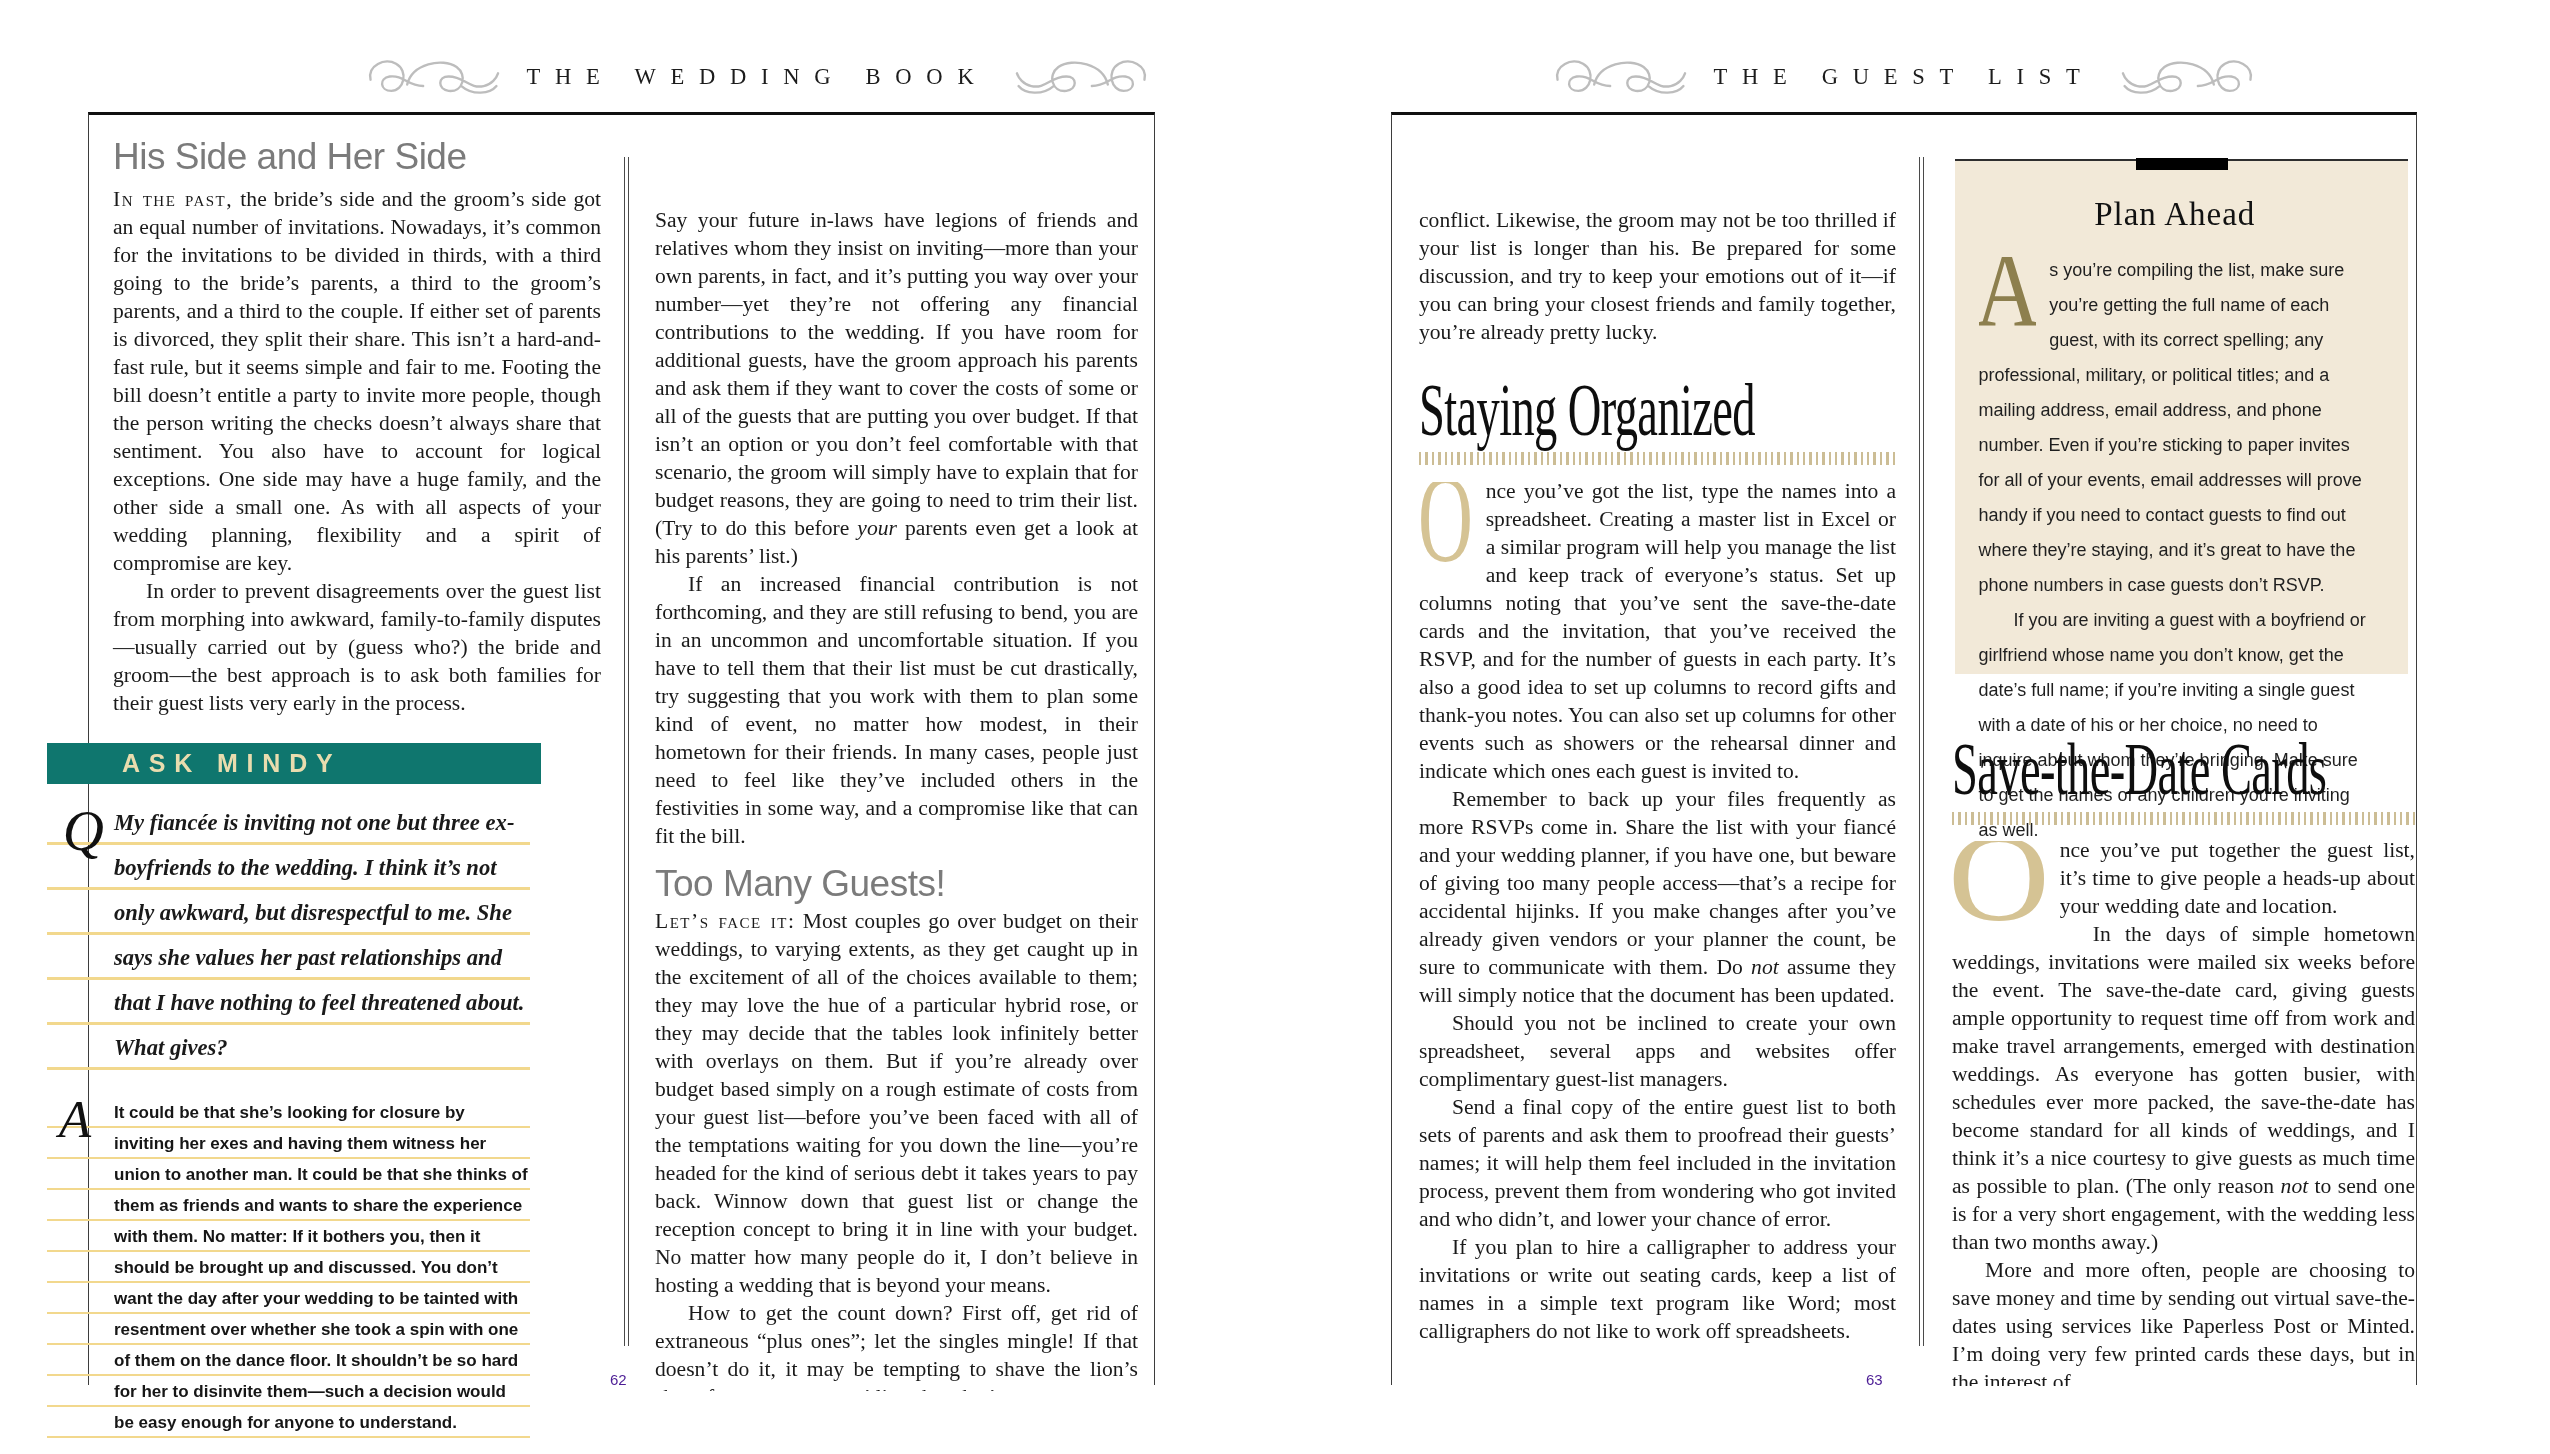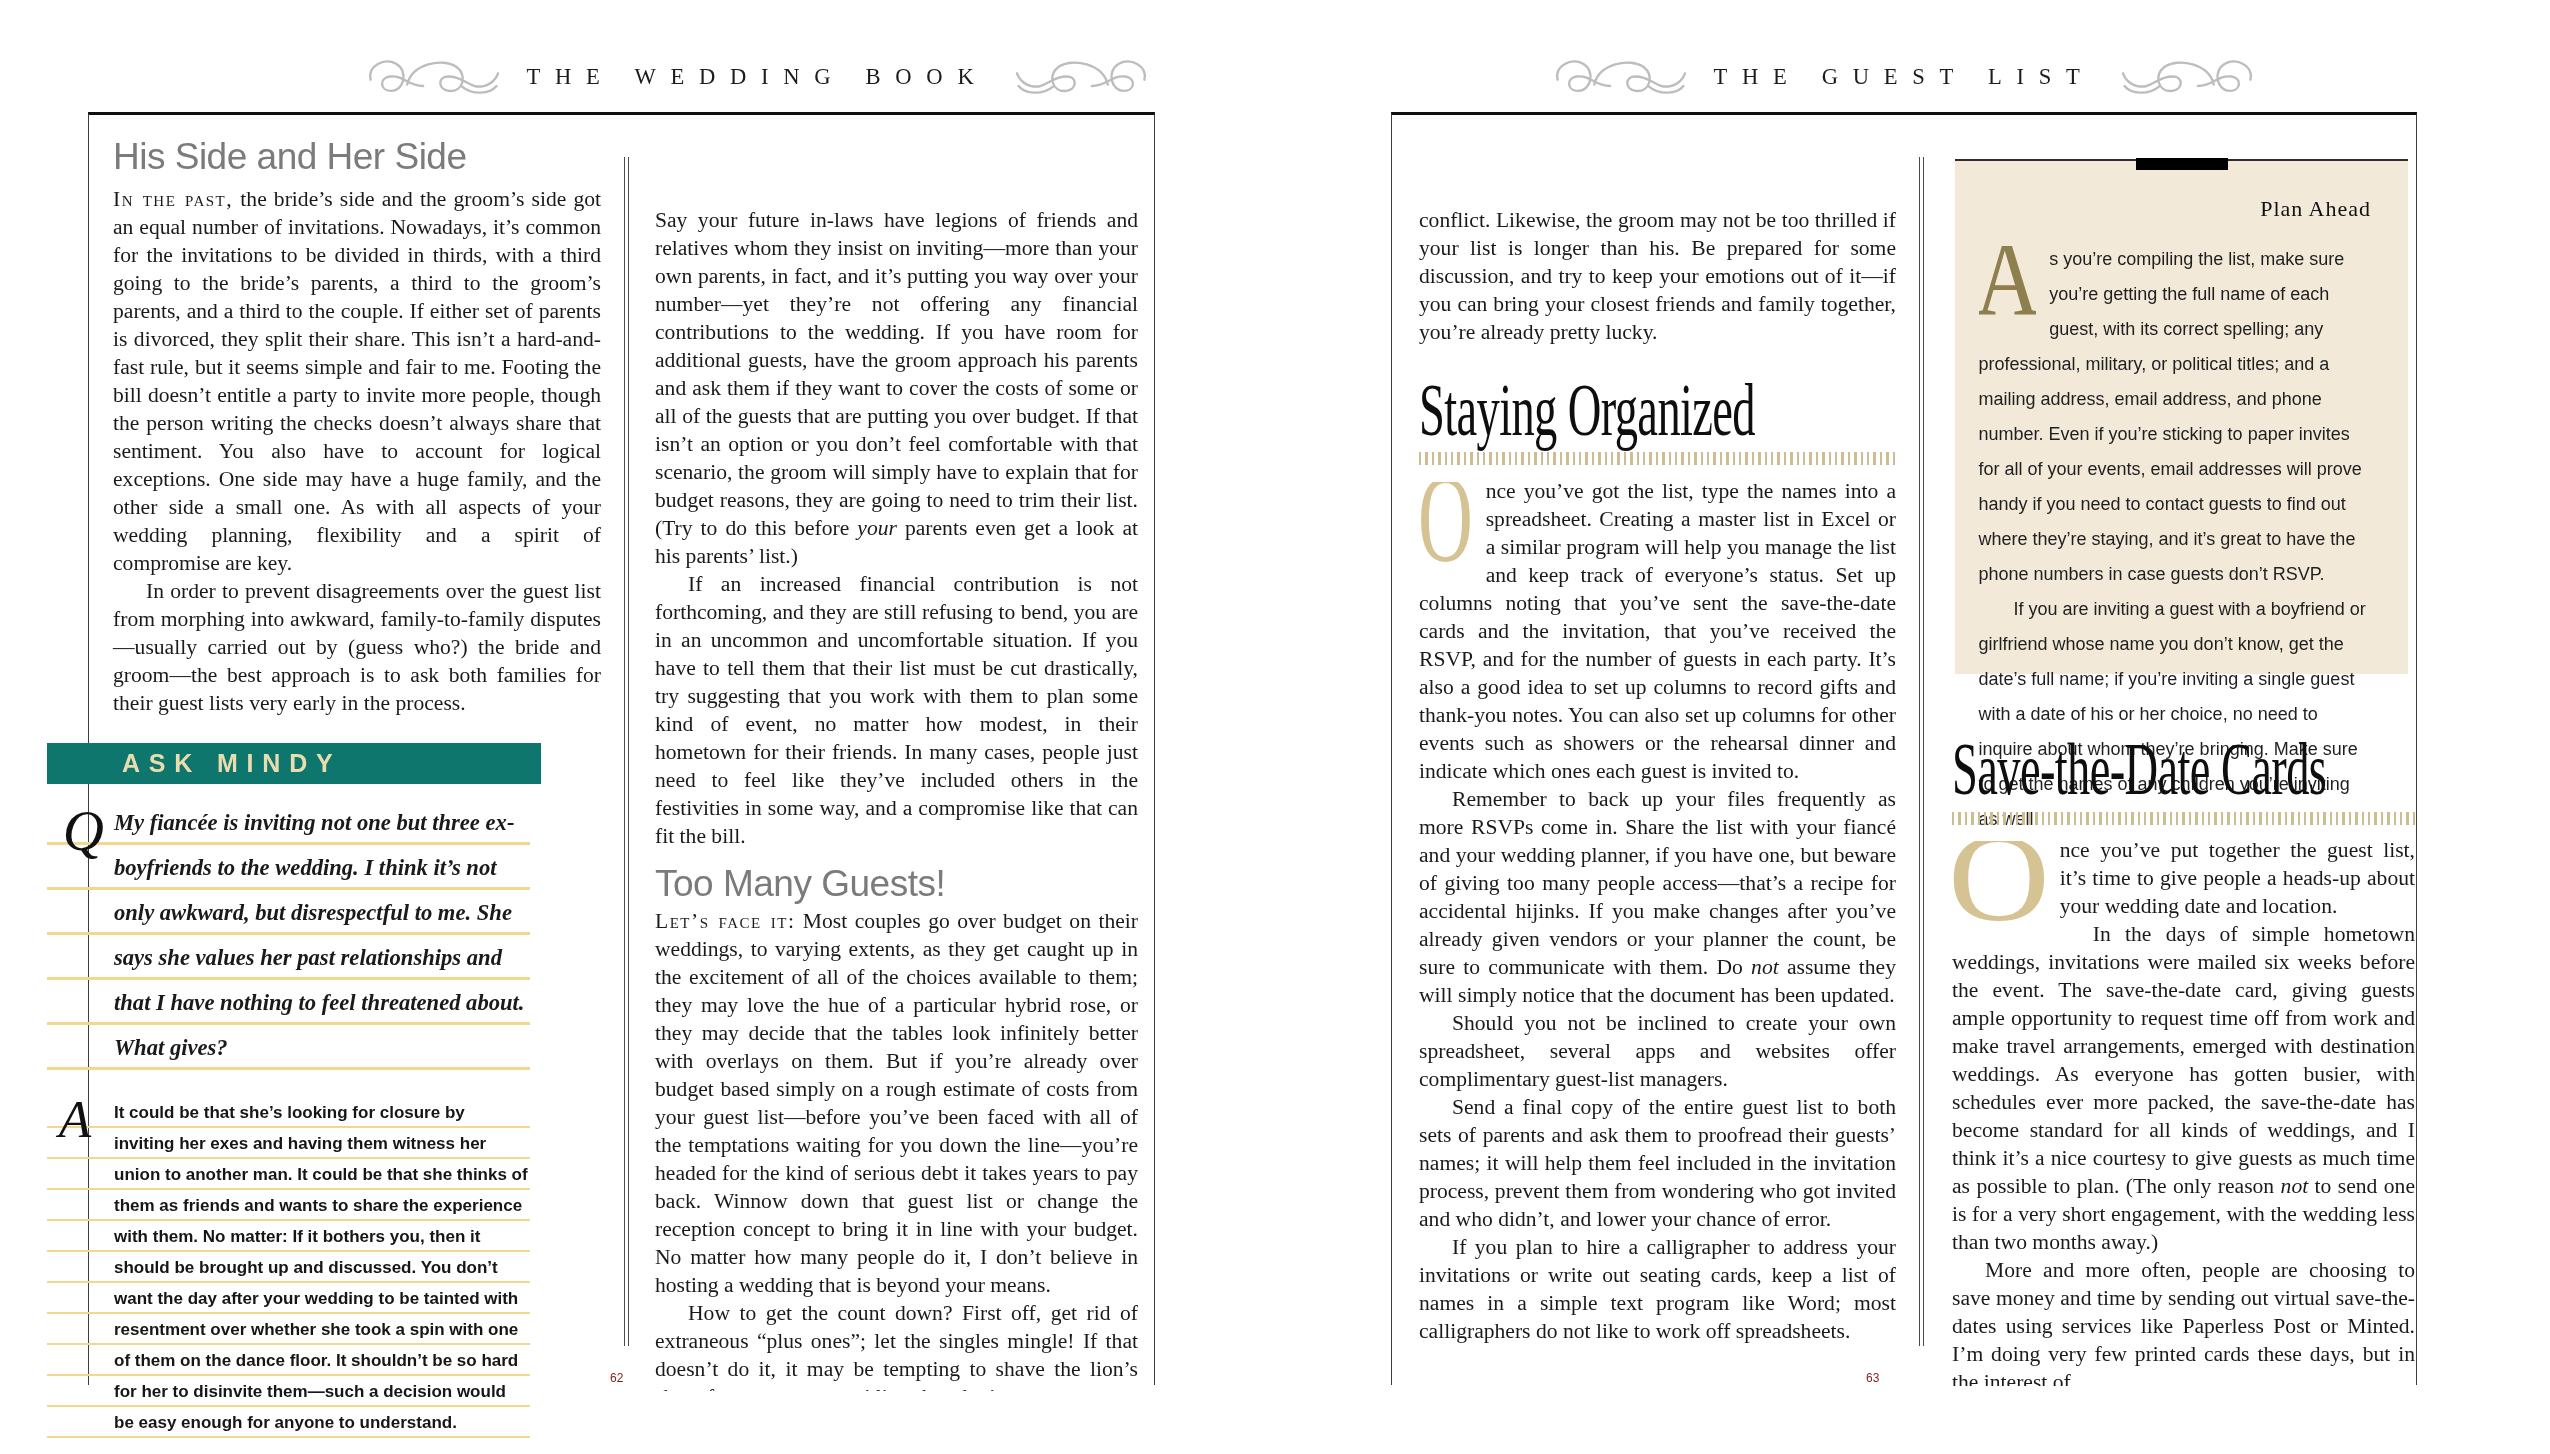--- a/index.html
+++ b/index.html
@@ -22,21 +22,21 @@
           border-left:1px solid #3d3d3d; border-right:1px solid #3d3d3d; }
   .page-l { left:88px;  width:1067px; }
   .page-r { left:1391px; width:1026px; }
 
   .divider { position:absolute; top:157px; height:1189px; width:4.9px;
              border-left:1.5px solid #4a4a4a; border-right:1.5px solid #4a4a4a; }
   .div-l { left:624px; }
   .div-r { left:1919px; }
 
   .page-num { position:absolute; top:1371px; font-family:"Liberation Sans",sans-serif;
-              font-size:12px; color:#7f1d1d; }
+              font-size:15px; color:#4c1d95; }
   .pn-62 { left:610px; } .pn-63 { left:1866px; }
 
   
   .col { position:absolute; text-align:justify; font-size:21.6px; line-height:28px; }
   .col p + p, .col .para + .para { text-indent:33px; }
   .col-a { left:113px; top:143px; width:488px; }
   .col-b { left:655px;  top:206px; width:483px; height:1185px; overflow:hidden; }
   .col-c { left:1419px; top:206px; width:477px; height:1185px; overflow:hidden; }
   .col-d { left:1952px; top:731px; width:463px; height:655px; overflow:hidden; }
 
@@ -73,21 +73,21 @@
              font-size:17px; line-height:31px; text-align:left; color:#161616;
              background:repeating-linear-gradient(to bottom,transparent 0 29px,#f2d88d 29px 31px); }
   .a-glyph { position:absolute; left:11.8px; top:-3.9px; font-family:"Liberation Serif",serif;
              font-size:53px; line-height:53px; font-style:italic; font-weight:normal; color:#111; }
 
   
   .plan-box { position:absolute; left:1955px; top:159px; width:453px; height:515px;
               background:#f2e9d8; border-top:2.9px solid #2e2e2e; padding:0 37px 0 23.5px; }
   .plan-tab { position:absolute; left:50%; transform:translateX(-50%); top:-2.9px;
               width:92px; height:11.8px; background:#000; }
-  .plan-title { text-align:right; font-size:22px; color:#111; margin-top:35px;
+  .plan-title { text-align:center; font-size:33px; color:#111; margin-top:35px;
                 letter-spacing:1px; }
   .plan-body { margin-top:19.6px; font-family:"Liberation Sans",sans-serif;
                font-size:18px; line-height:35px; color:#1f1f1f; text-align:left; }
   .plan-body .para + .para { text-indent:35px; }
 </style>
 </head>
 <body>
 
 <div class="running-head rh-left">
   <svg class="flourish" viewBox="0 0 170 64" fill="none" stroke="#bdbdbd" stroke-width="3" stroke-linecap="round">

